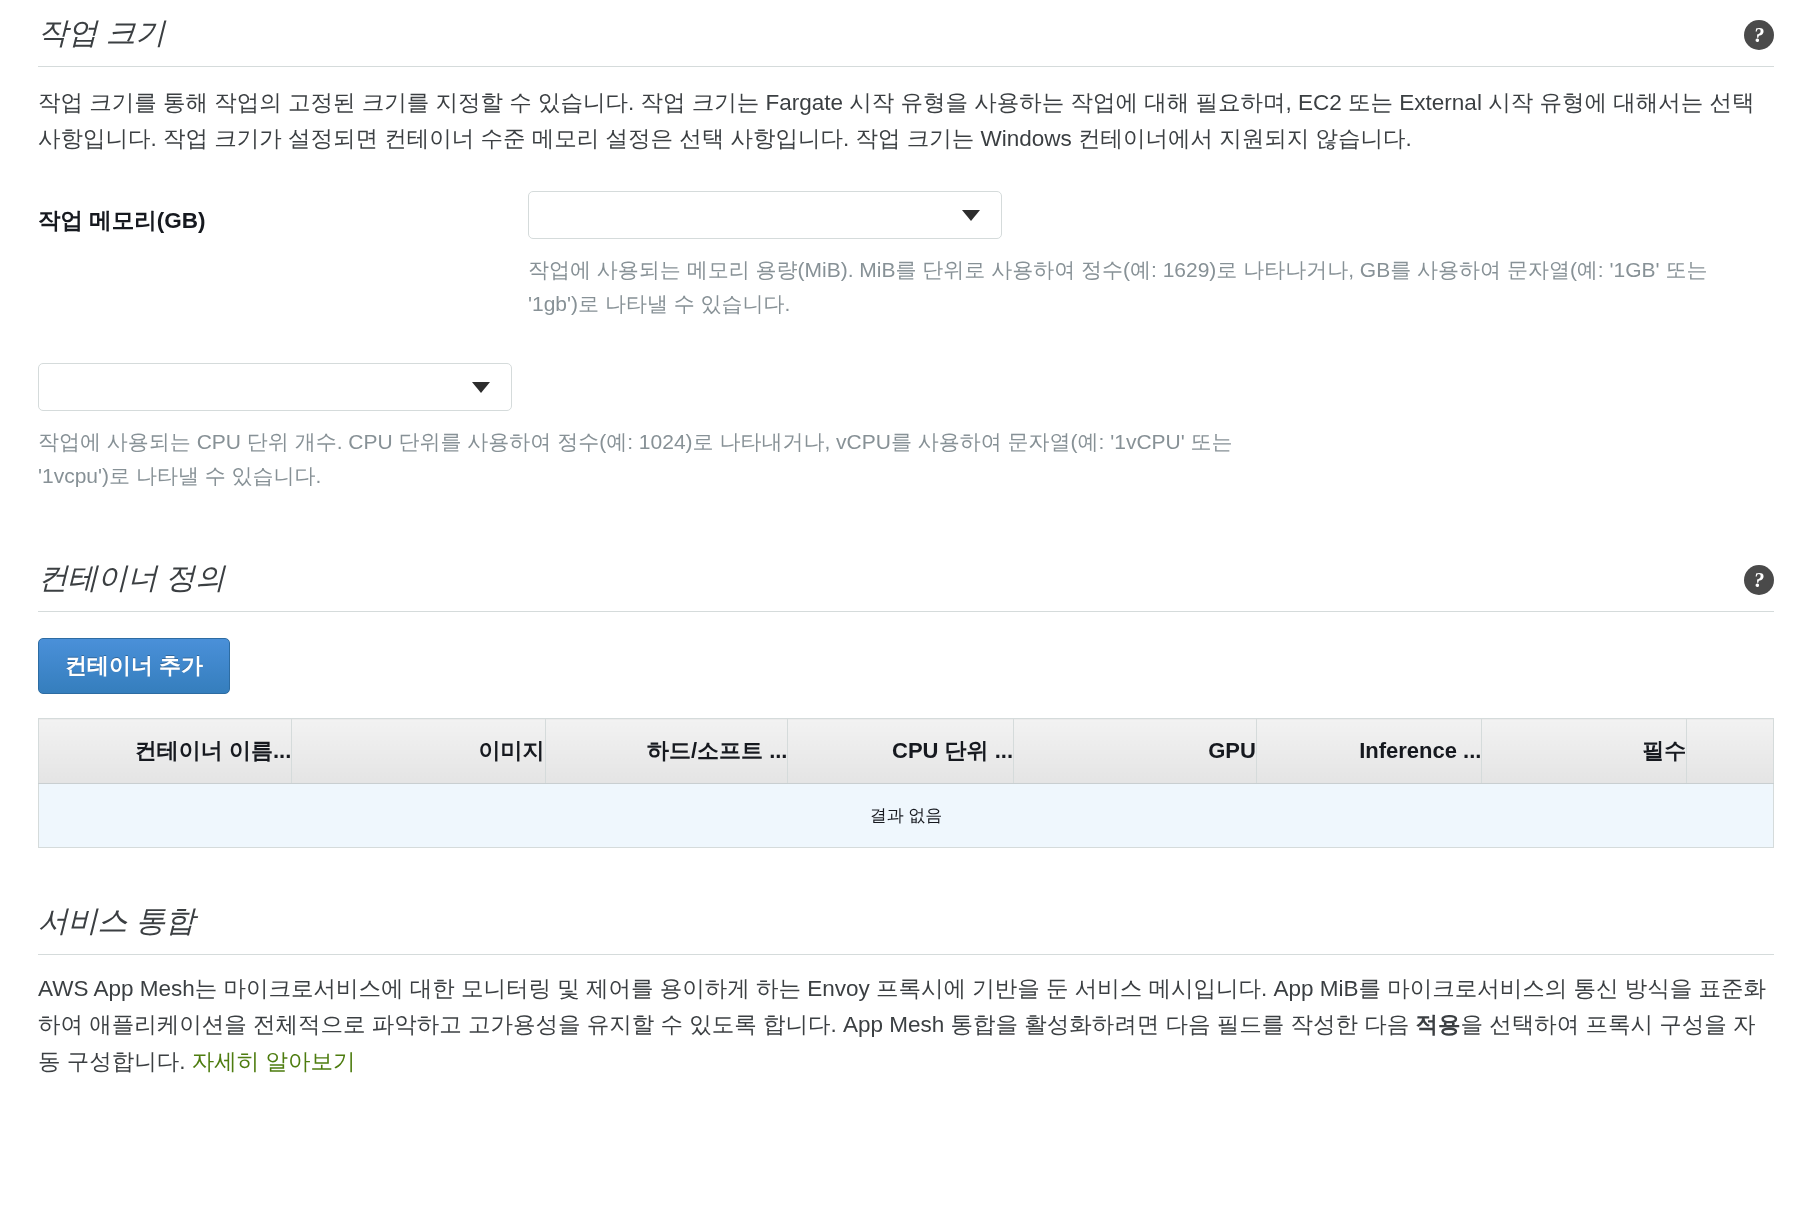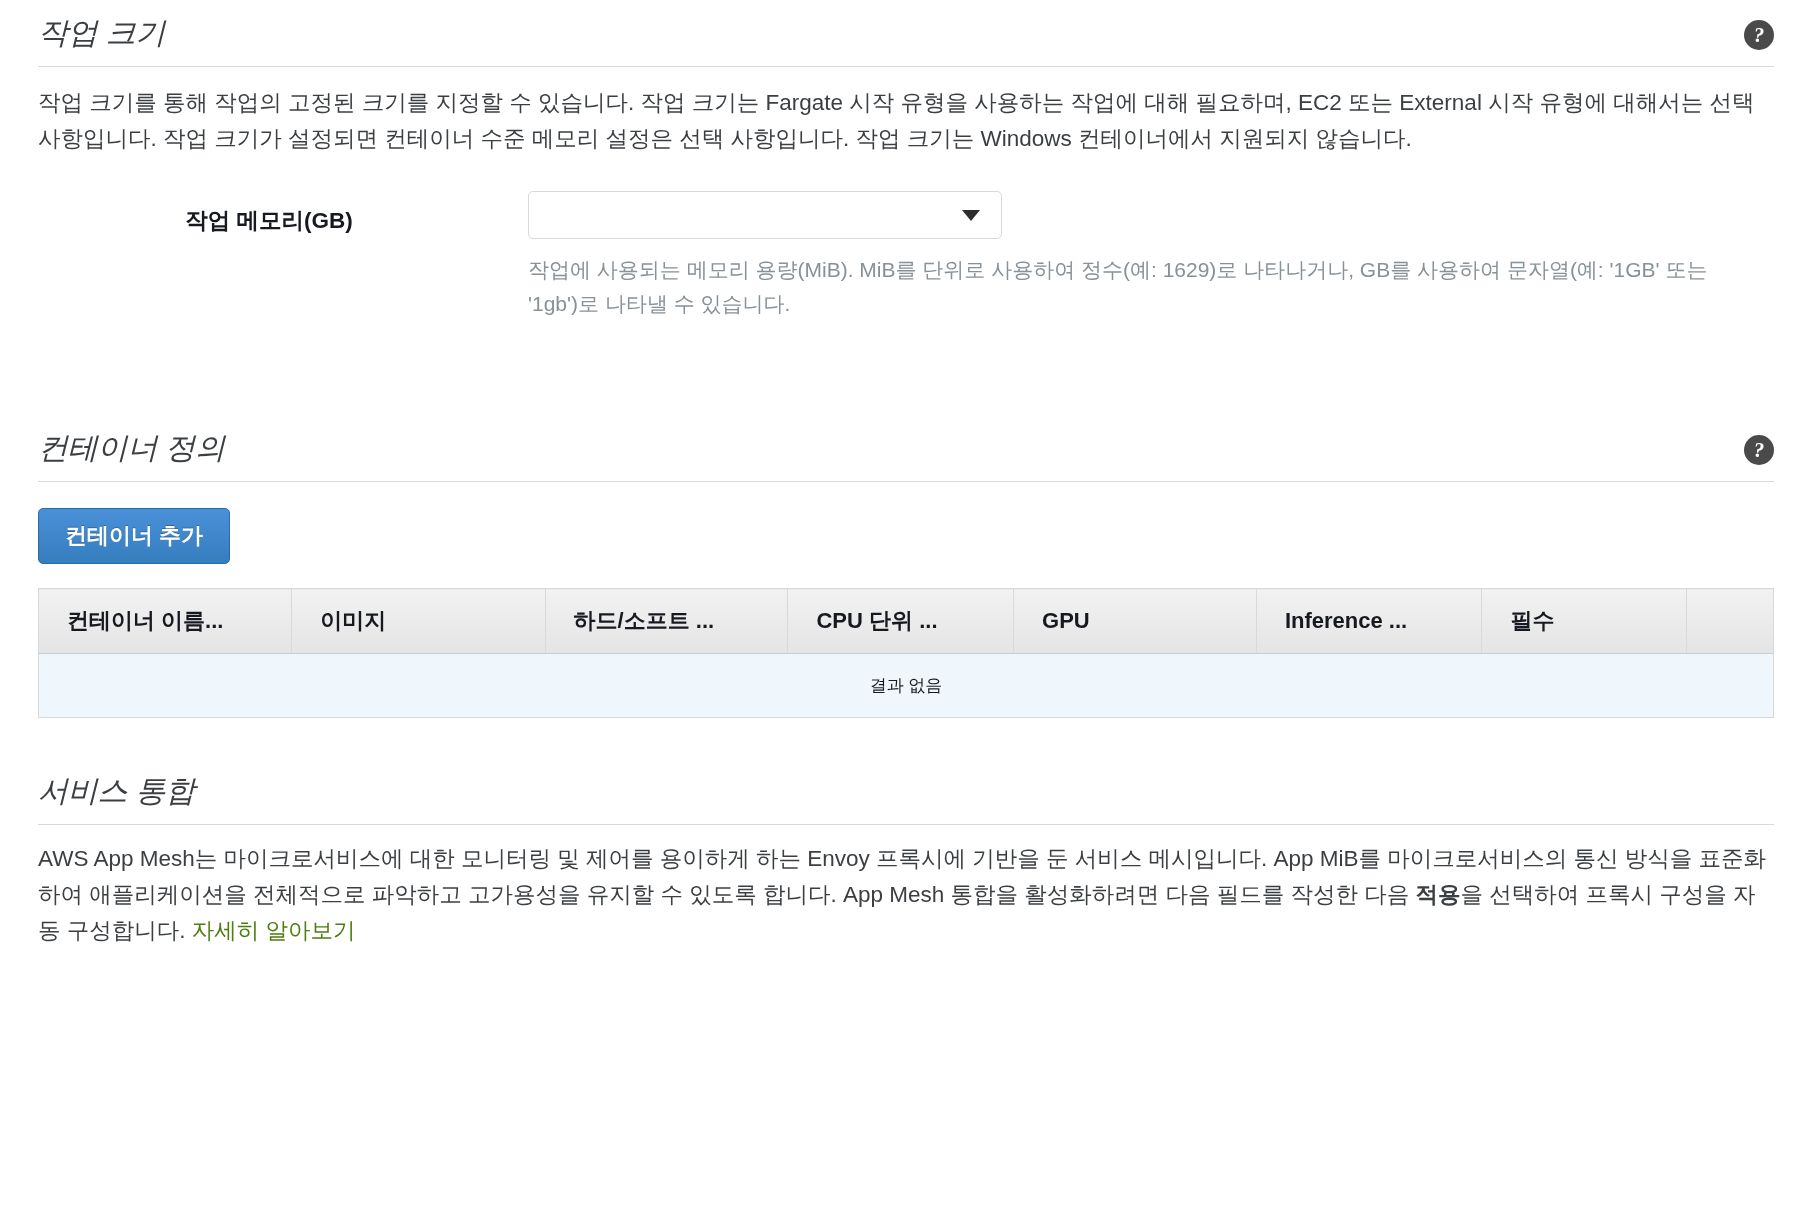--- a/index.html
+++ b/index.html
@@ -75,21 +75,21 @@
 
   
   .form-area { margin-top: 34px; }
   .form-row {
     display: flex;
     align-items: flex-start;
   }
   .form-label {
     width: 490px;
     flex: 0 0 490px;
-    text-align: center;
+    text-align: left;
     padding-right: 28px;
     padding-top: 14px;
     font-size: 22.5px;
     font-weight: bold;
     color: #16191f;
     line-height: 1.4;
   }
   .form-field { flex: 1 1 auto; }
   .select-wrap {
     position: relative;
@@ -154,22 +154,22 @@
     margin-top: 24px;
     table-layout: fixed;
   }
   .tbl th {
     background: linear-gradient(to bottom, #f2f2f2 0%, #e4e4e4 100%);
     border: 1px solid #d5dbdb;
     border-bottom: 1px solid #c9cfd1;
     font-size: 22px;
     font-weight: bold;
     color: #16191f;
-    text-align: left;
-    padding: 17px 28px;
+    text-align: right;
+    padding: 17px 0;
     white-space: nowrap;
     overflow: hidden;
     text-overflow: ellipsis;
     cursor: pointer;
   }
   .tbl td.empty {
     background: #eff7fd;
     border: 1px solid #d5dbdb;
     border-top: 0;
     text-align: center;
@@ -204,20 +204,27 @@
             <select class="select-box"><option></option></select>
             <span class="select-arrow"></span>
           </div>
           <div class="field-help">작업에 사용되는 메모리 용량(MiB). MiB를 단위로 사용하여 정수(예: 1629)로 나타나거나, GB를 사용하여 문자열(예: '1GB' 또는 '1gb')로 나타낼 수 있습니다.</div>
         </div>
       </div>
 
       <div class="row-gap"></div>
 
       <div class="form-row">
+        <div class="form-field">
+          <div class="select-wrap">
+            <select class="select-box"><option></option></select>
+            <span class="select-arrow"></span>
+          </div>
+          <div class="field-help">작업에 사용되는 CPU 단위 개수. CPU 단위를 사용하여 정수(예: 1024)로 나타내거나, vCPU를 사용하여 문자열(예: '1vCPU' 또는 '1vcpu')로 나타낼 수 있습니다.</div>
+        </div>
       </div>
 
     </div>
   </section>
 
   <div class="spacer-lg"></div>
 
   <section>
     <div class="section-head">
       <h2 class="section-title">컨테이너 정의</h2>

